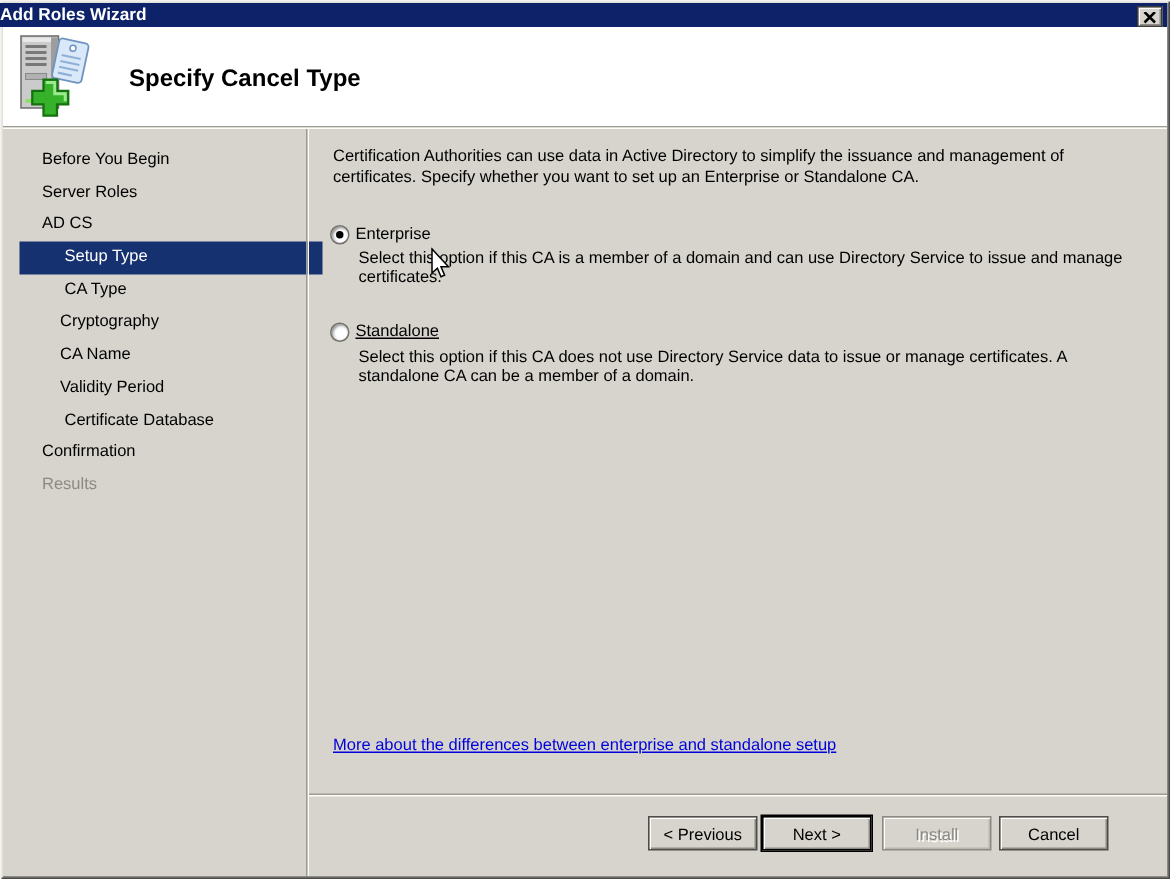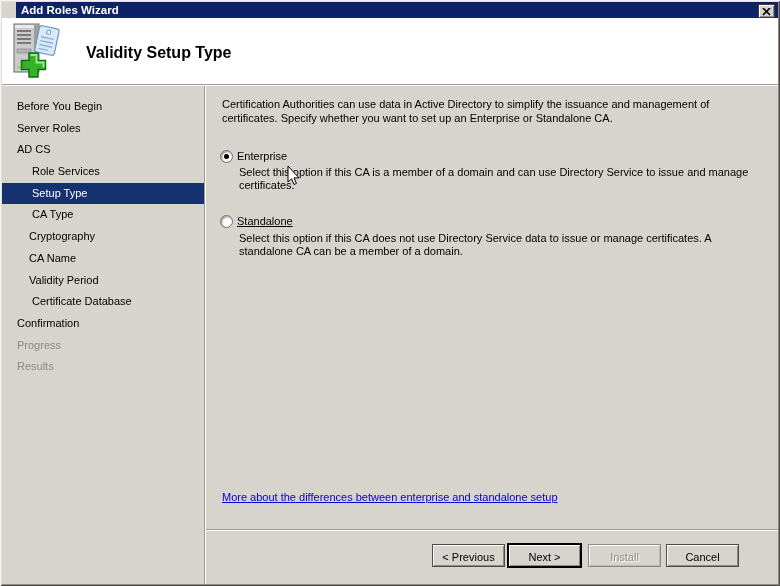--- a/index.html
+++ b/index.html
@@ -5,36 +5,36 @@
   html,body { margin:0; padding:0; background:#808080; }
   * { box-sizing:border-box; }
   .window {
     position:relative; width:780px; height:586px; overflow:hidden;
     background:#d6d4cc; color:#000;
     font-family:"Liberation Sans", sans-serif; font-size:11px;
     box-shadow: inset 1px 1px 0 #f4f3f0, inset -1px -1px 0 #4d4b47,
                 inset 2px 2px 0 #e2e0da, inset -2px -2px 0 #8c8a82;
   }
   .titlebar {
-    position:absolute; left:16px; top:2px; right:2px; height:16px;
+    position:absolute; left:0; top:2px; right:2px; height:16px;
     background:#0d2268; color:#fff; font-weight:bold; font-size:11.5px;
-    display:flex; align-items:center; padding-left:5px; cursor:default;
+    display:flex; align-items:center; cursor:default;
   }
   .close-btn {
     position:absolute; top:4px; right:5px; width:17px; height:14px;
     background:#d6d4cc; border:1px solid #3f3d39;
     box-shadow: inset 1px 1px 0 #ffffff, inset -1px -1px 0 #8c8a82;
     display:flex; align-items:center; justify-content:center; padding:0;
   }
   .header { position:absolute; left:2px; top:18px; right:2px; height:66px; background:#ffffff; }
   .header-icon { position:absolute; left:7px; top:4px; }
   .header-title { position:absolute; left:84px; top:26px; margin:0; font-size:16px; font-weight:bold; }
   .etch-h { border-top:1px solid #9e9b94; border-bottom:1px solid #fdfdfa; height:0; }
   .header-sep { position:absolute; left:2px; right:2px; top:84px; }
-  .sidebar { position:absolute; left:2px; top:86px; width:202px; bottom:2px; padding-top:10px; }
+  .sidebar { position:absolute; left:13px; top:86px; width:202px; bottom:2px; padding-top:10px; }
   .sidebar ul { list-style:none; margin:0; padding:0; }
   .sidebar li { height:21.7px; line-height:21.7px; white-space:nowrap; cursor:default; }
   .ind0 { padding-left:15px; } .ind1 { padding-left:30px; } .ind2 { padding-left:27px; }
   .sidebar li.selected { background:#15316f; color:#fff; }
   .sidebar li.disabled { color:#8c8a82; }
   .vdivider { position:absolute; left:204px; top:86px; bottom:2px; width:0;
     border-left:1px solid #9e9b94; border-right:1px solid #fdfdfa; }
   .content { position:absolute; left:206px; top:86px; right:2px; bottom:2px; }
   .intro { position:absolute; left:16px; top:12px; width:545px; line-height:13.5px; }
   .radio {
@@ -101,38 +101,36 @@
           <circle cx="38" cy="10" r="2" fill="#fff" stroke="#6f94bf"></circle>
           <line x1="31.5" y1="16" x2="44.5" y2="16" stroke="#8fb0d4" stroke-width="1.4"></line>
           <line x1="31.5" y1="20" x2="44.5" y2="20" stroke="#8fb0d4" stroke-width="1.4"></line>
           <line x1="31.5" y1="24" x2="44.5" y2="24" stroke="#8fb0d4" stroke-width="1.4"></line>
           <line x1="31.5" y1="28" x2="41" y2="28" stroke="#8fb0d4" stroke-width="1.4"></line>
         </g>
         <path d="M20 31 h9 v7.5 h7.5 v9 h-7.5 v7.5 h-9 v-7.5 h-7.5 v-9 h7.5 z" fill="#35b229" stroke="#157010" stroke-width="1.5"></path>
         <path d="M21.5 33 h6 v7.5 h7 v5" stroke="#9ae98c" stroke-width="2" fill="none"></path>
       </svg>
     </span>
-    <h1 class="header-title">Validity Setup Type</h1>
+    <h1 class="header-title">Specify Cancel Type</h1>
   </div>
   <div class="etch-h header-sep"></div>
 
   <div class="sidebar">
     <ul>
       <li class="ind0">Before You Begin</li>
       <li class="ind0">Server Roles</li>
       <li class="ind0">AD CS</li>
-      <li class="ind1">Role Services</li>
       <li class="ind1 selected">Setup Type</li>
       <li class="ind1">CA Type</li>
       <li class="ind2">Cryptography</li>
       <li class="ind2">CA Name</li>
       <li class="ind2">Validity Period</li>
       <li class="ind1">Certificate Database</li>
       <li class="ind0">Confirmation</li>
-      <li class="ind0 disabled">Progress</li>
       <li class="ind0 disabled">Results</li>
     </ul>
   </div>
   <div class="vdivider"></div>
 
   <div class="content">
     <div class="intro">Certification Authorities can use data in Active Directory to simplify the issuance and management of certificates. Specify whether you want to set up an Enterprise or Standalone CA.</div>
 
     <span class="radio checked" id="radio-enterprise">
         <span class="dot"></span>

